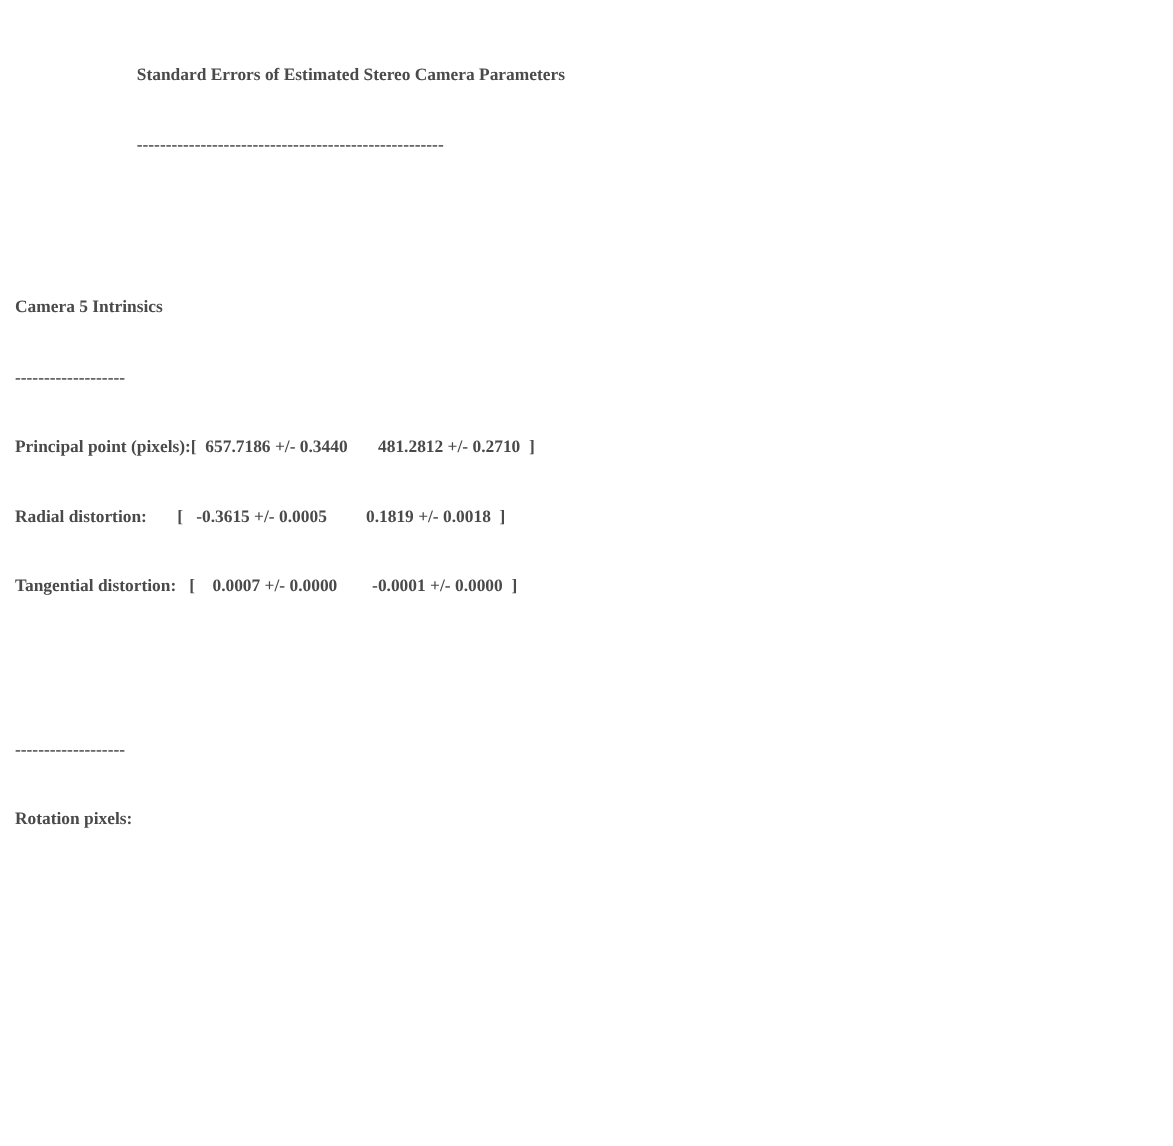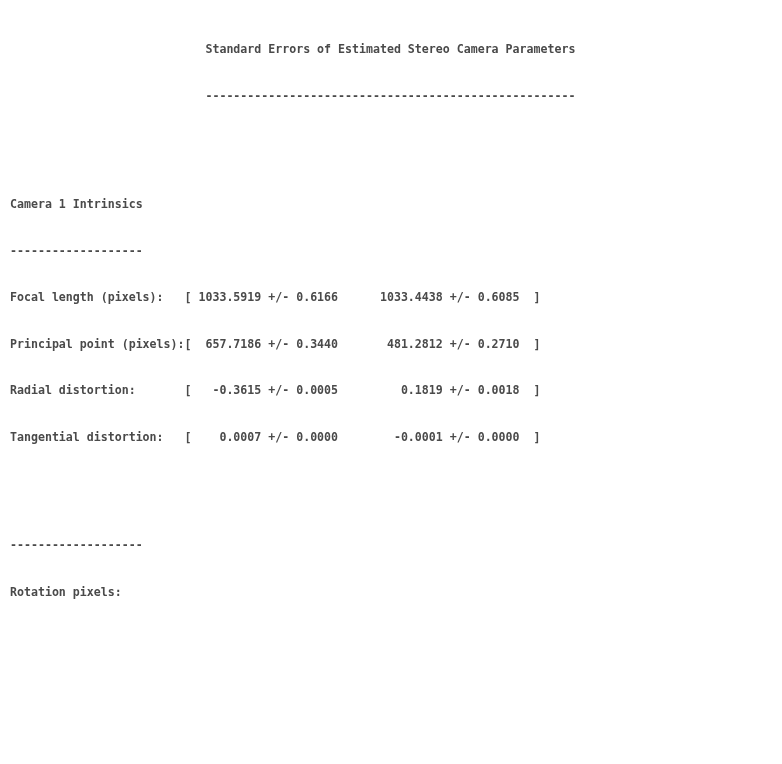--- a/index.html
+++ b/index.html
@@ -14,33 +14,33 @@
     font-family: "DejaVu Sans Mono", "Liberation Mono", monospace;
     font-size: 11.6px;
     line-height: 15.5px;
     font-weight: bold;
     color: #4a4a4a;
     white-space: pre;
     padding: 11px 0 0 10px;
   }
   .ln {
     min-height: 15.5px;
+    font-family: Liberation Serif, serif;
   }
 </style>
 </head>
 <body>
 
 <div class="console">
   <div class="ln">                            Standard Errors of Estimated Stereo Camera Parameters</div>
   <div class="ln">                            -----------------------------------------------------</div>
   <div class="ln"></div>
 
-  <div class="ln">Camera 1 Intrinsics</div>
+  <div class="ln">Camera 5 Intrinsics</div>
   <div class="ln">-------------------</div>
-  <div class="ln">Focal length (pixels):   [ 1033.5919 +/- 0.6166      1033.4438 +/- 0.6085  ]</div>
   <div class="ln">Principal point (pixels):[  657.7186 +/- 0.3440       481.2812 +/- 0.2710  ]</div>
   <div class="ln">Radial distortion:       [   -0.3615 +/- 0.0005         0.1819 +/- 0.0018  ]</div>
   <div class="ln">Tangential distortion:   [    0.0007 +/- 0.0000        -0.0001 +/- 0.0000  ]</div>
   <div class="ln"></div>
 
   <div class="ln">-------------------</div>
   <div class="ln">Rotation pixels:</div>
   <div class="ln"></div>
   
   

